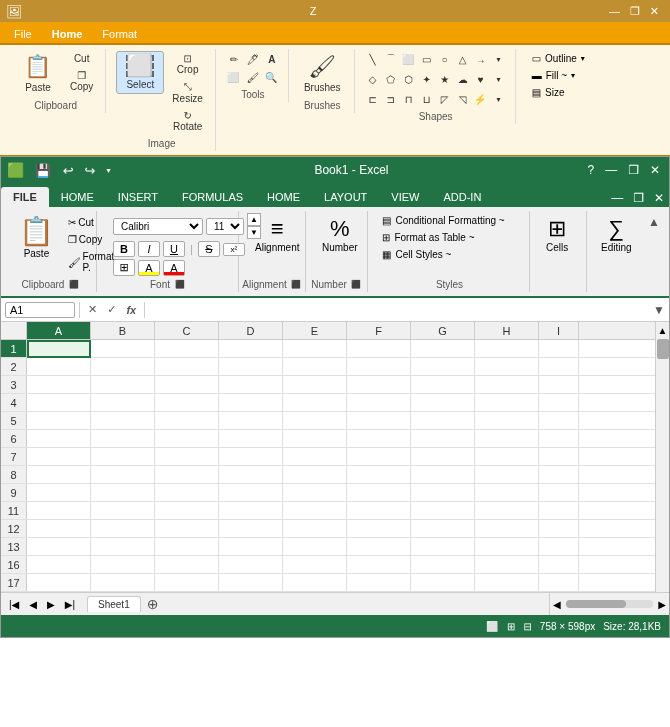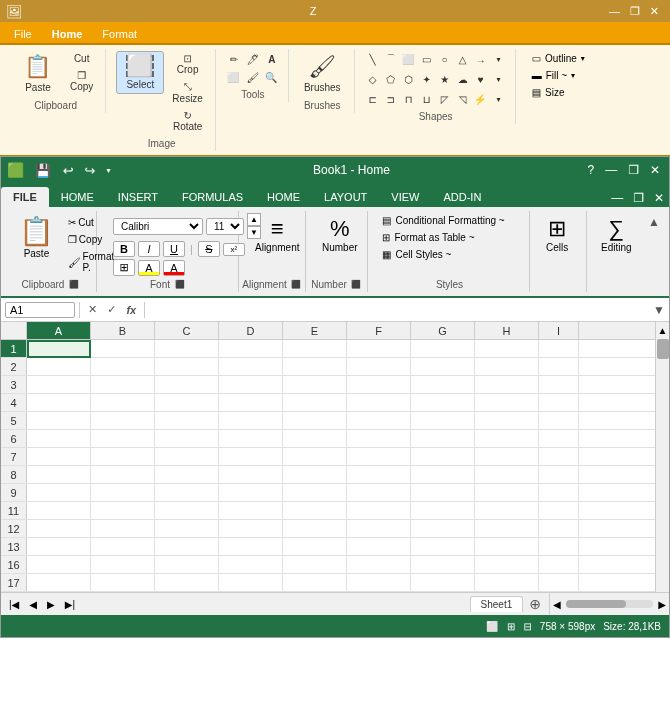--- a/index.html
+++ b/index.html
@@ -678,21 +678,21 @@
 <div style="border: 1px solid #999; margin: 0; background: white;">
 
   <div class="excel-header-row">
     <div class="excel-qat">
       <span style="color:white; font-size:14px; margin-right:4px;">🟩</span>
       <span class="qat-btn" title="Save">💾</span>
       <span class="qat-btn" title="Undo">↩</span>
       <span class="qat-btn" title="Redo">↪</span>
       <span class="qat-btn" style="font-size:8px;">▾</span>
     </div>
-    <div class="excel-title-center">Book1 - Home</div>
+    <div class="excel-title-center">Book1 - Excel</div>
     <div class="excel-win-controls">
       <span class="wnd-btn">?</span>
       <span class="wnd-btn">—</span>
       <span class="wnd-btn">❐</span>
       <span class="wnd-btn close">✕</span>
     </div>
   </div>
 
   <div class="tab-bar">
     <div class="xl-tab active">FILE</div>
@@ -1059,21 +1059,21 @@
     </div>
   </div>
 
   <div style="display:flex; border-top: 1px solid #ccc; background:#f0f0f0;">
     <div style="display:flex; align-items:center; gap:2px; padding:0 4px;">
       <span style="cursor:pointer; font-size:10px; padding:2px 4px;">|◀</span>
       <span style="cursor:pointer; font-size:10px; padding:2px 4px;">◀</span>
       <span style="cursor:pointer; font-size:10px; padding:2px 4px;">▶</span>
       <span style="cursor:pointer; font-size:10px; padding:2px 4px;">▶|</span>
     </div>
-    <div class="sheet-tabs" style="border:none; flex:1;justify-content:flex-end;">
+    <div class="sheet-tabs" style="border:none; flex:1;">
       <div class="sheet-tab">Sheet1</div>
       <span style="cursor:pointer; font-size:14px; padding:0 4px; color:#555;">⊕</span>
     </div>
 
     <div style="display:flex; align-items:center; width:120px; background:#f0f0f0; border-left:1px solid #ccc;">
       <span style="cursor:pointer; font-size:10px; padding:2px 3px;">◀</span>
       <div style="flex:1; height:8px; background:#ddd; border-radius:4px; margin:0 2px;">
         <div style="width:60px; height:8px; background:#aaa; border-radius:4px;"></div>
       </div>
       <span style="cursor:pointer; font-size:10px; padding:2px 3px;">▶</span>

